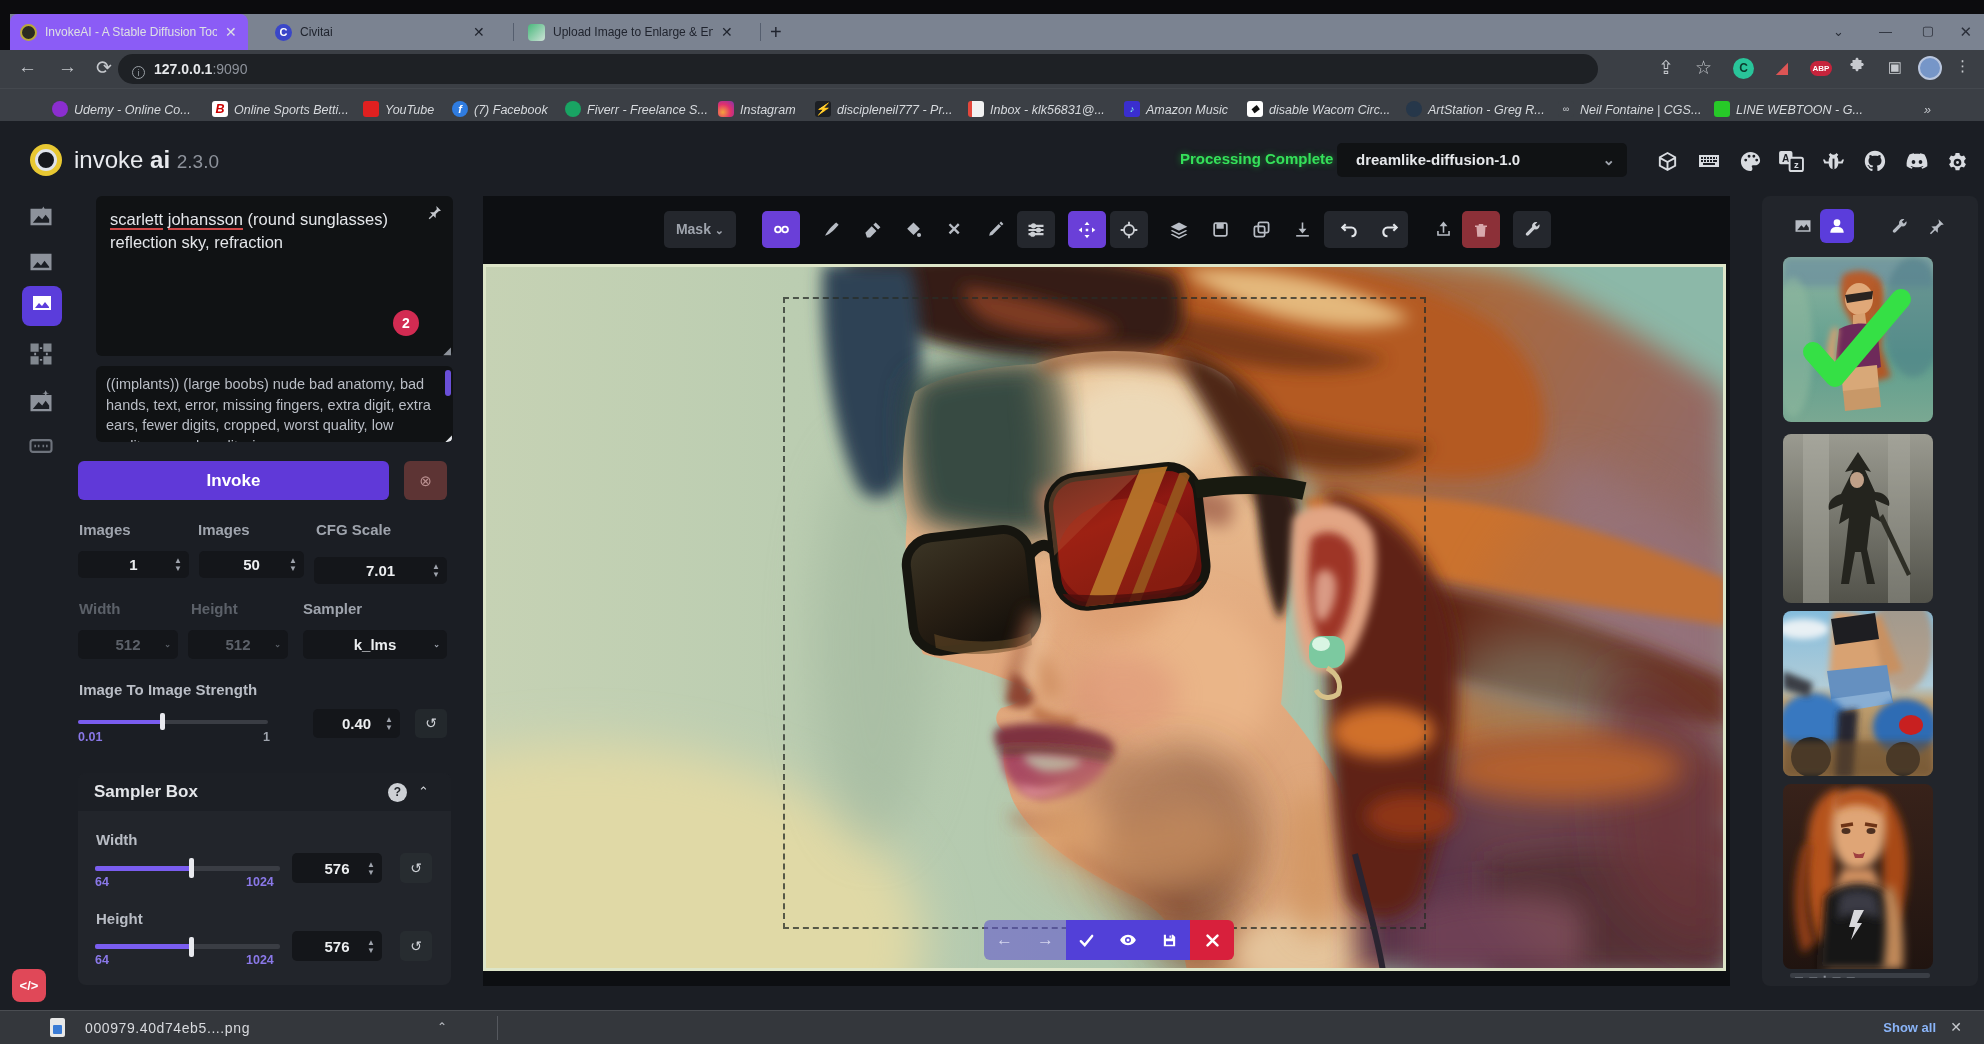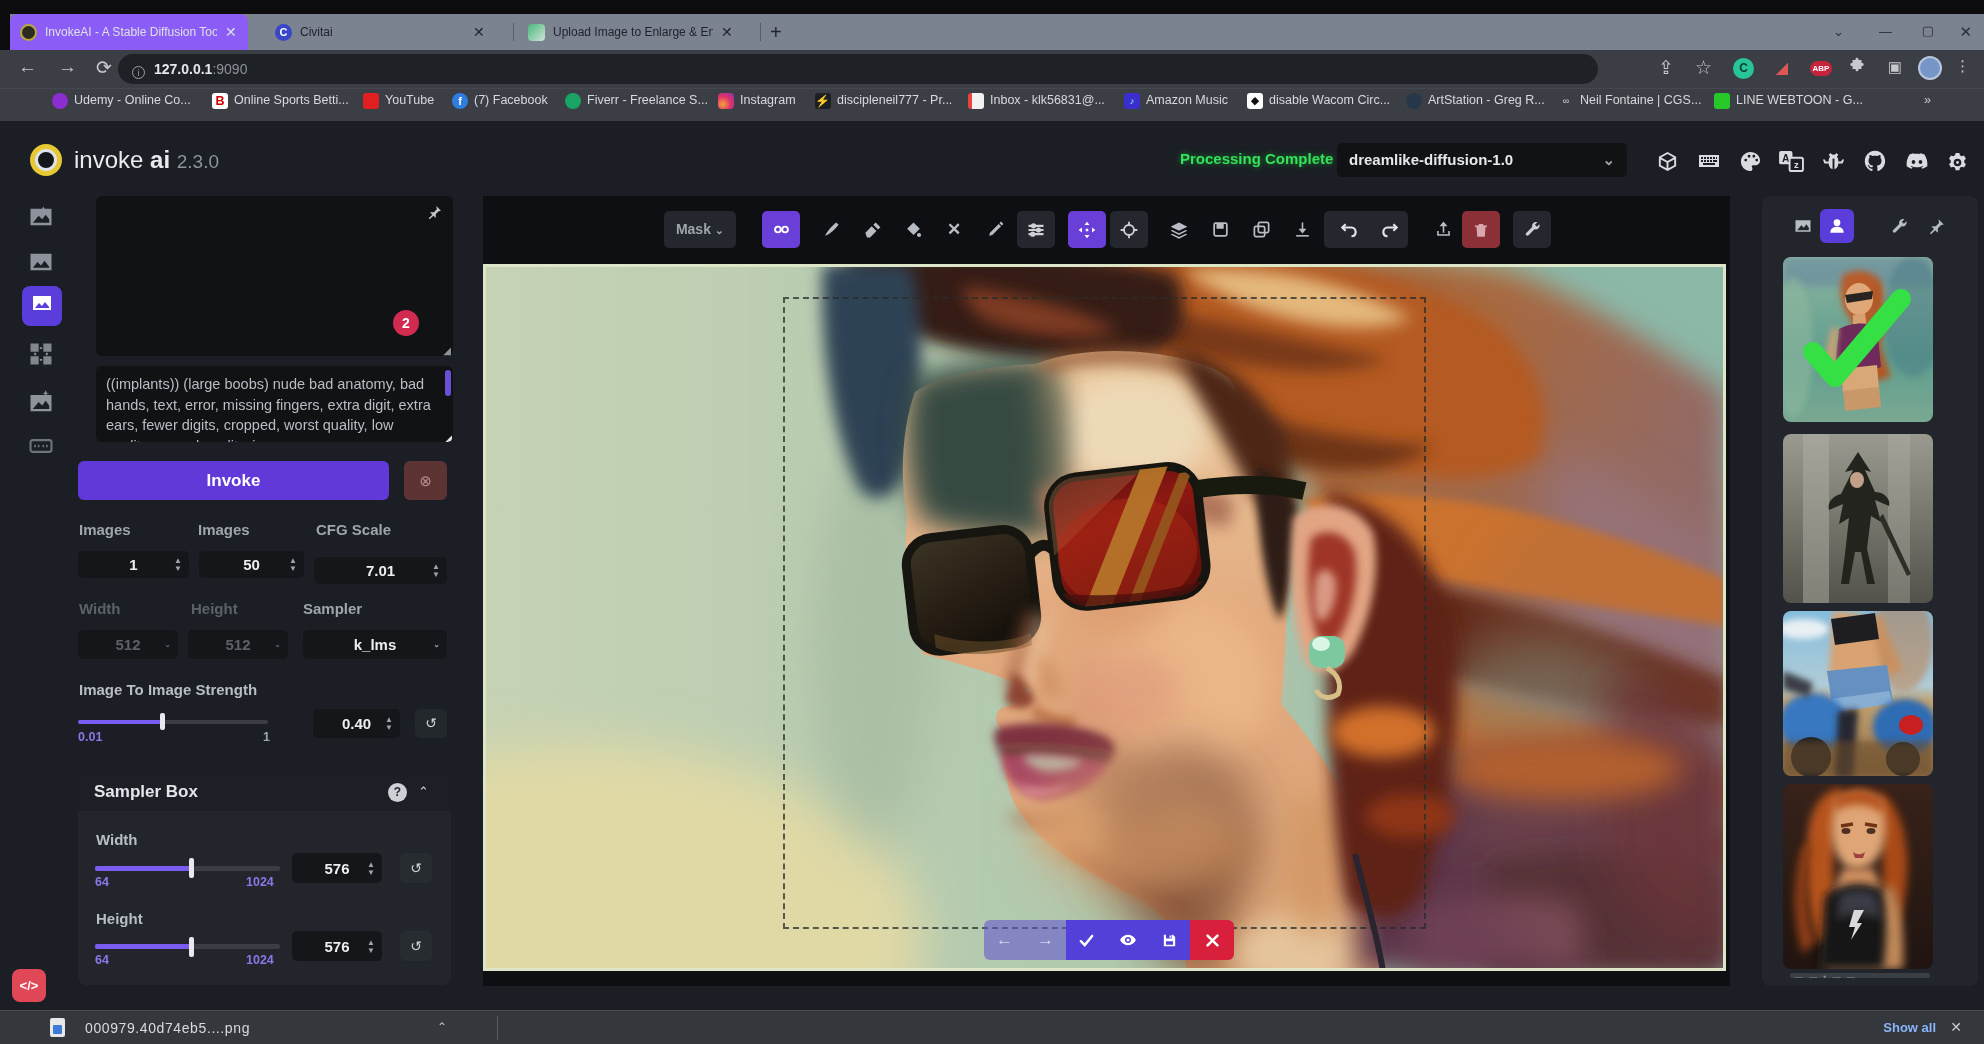--- a/index.html
+++ b/index.html
@@ -14,21 +14,21 @@
   .tab { position:absolute; top:0; height:36px; display:flex; align-items:center; font-size:12px; }
   .tab.active { background:#8b5cf6; border-radius:8px 8px 0 0; color:#dde0e4; }
   .tab .fav { width:17px; height:17px; border-radius:50%; margin-right:8px; flex:0 0 auto; }
   .tab .ttl { white-space:nowrap; overflow:hidden; }
   .tab .x { margin-left:8px; font-size:14px; }
   .tabsep { position:absolute; top:9px; width:1px; height:18px; background:#555e6e; }
   #addrrow { top:50px; left:0; width:1984px; height:38px; background:#3b3f45; }
   #bmrow { top:88px; left:0; width:1984px; height:33px; background:#3b3f45; border-top:1px solid #44484e; }
   .navic { color:#c6c9ce; font-size:19px; position:absolute; top:6px; }
   #urlpill { position:absolute; left:118px; top:4px; width:1480px; height:30px; background:#1e2125; border-radius:15px; color:#e6e8eb; font-size:14px; line-height:30px; }
-  .bm { position:absolute; top:4px; height:24px; display:flex; align-items:flex-start; color:#d6d9dd; font-size:12.5px; white-space:nowrap; }
+  .bm { position:absolute; top:4px; height:24px; display:flex; align-items:flex-end; color:#d6d9dd; font-size:12.5px; white-space:nowrap;font-style:italic; }
   .bm .ic { width:16px; height:16px; border-radius:3px; margin-right:6px; flex:0 0 auto; }
   
   #app { top:121px; left:0; width:1984px; height:889px; background:#1b1e24; }
   #dlbar { top:1010px; left:0; width:1984px; height:34px; background:#34373c; border-top:1px solid #4a4d52; }
   .panel-dark { background:#101214; border-radius:6px; }
   .lbl { color:#9fa4ad; font-weight:bold; font-size:15px; }
   .numbox { background:#14161a; border-radius:5px; color:#eceef0; font-weight:bold; font-size:15px; display:flex; align-items:center; justify-content:center; position:absolute; }
   .stepper { position:absolute; right:7px; display:flex; flex-direction:column; gap:1px; color:#9fa4ad; font-size:8px; line-height:7px; }
   .railic { position:absolute; left:27px; width:30px; height:30px; color:#8d929b; }
   svg { display:block; }
@@ -103,21 +103,21 @@
     <div class="bm" style="left:1924px; color:#c6c9ce;">»</div>
   </div>
 
   <div id="app" class="abs"></div>
 
   <div class="abs" style="left:30px; top:144px; width:32px; height:32px; border-radius:50%; background:#e8c832;"></div>
   <div class="abs" style="left:35px; top:149px; width:22px; height:22px; border-radius:50%; background:#15171b; border:3px solid #dfe3ea;"></div>
   <div class="abs" style="left:74px; top:146px; color:#e8eaee; font-size:24px;">invoke <b>ai</b> <span style="color:#8d929b; font-size:19px;">2.3.0</span></div>
   <div class="abs" style="left:1180px; top:150px; color:#35e05a; font-weight:bold; font-size:15px; text-shadow:0 0 6px #1a8a30;">Processing Complete</div>
   <div class="abs" style="left:1337px; top:143px; width:290px; height:34px; background:#101214; border-radius:5px; color:#e6e8eb; font-weight:bold; font-size:15px; line-height:34px;">
-    <span style="margin-left:12px;">dreamlike-diffusion-1.0</span>
+    <span style="margin-left:19px;">dreamlike-diffusion-1.0</span>
     <span style="position:absolute; right:12px; color:#9fa4ad;">⌄</span>
   </div>
 
   <div class="abs hic" style="left:1654px;">
       <svg viewBox="0 0 24 24" width="23" height="23" fill="currentColor">
         <path d="M12 2 L21 7 V17 L12 22 L3 17 V7 Z M12 4.3 L5.5 7.9 L12 11.5 L18.5 7.9 Z M5 9.8 V15.8 L11 19.1 V13.1 Z M19 9.8 L13 13.1 V19.1 L19 15.8 Z"></path>
       </svg>
     </div>
   <div class="abs hic" style="left:1696px;">
       <svg viewBox="0 0 24 24" width="24" height="24" fill="currentColor">
@@ -192,20 +192,23 @@
       </svg>
     </div>
   <div class="abs railic" style="top:432px; color:#6e737c;">
       <svg viewBox="0 0 24 24" width="28" height="28" fill="none" stroke="currentColor" stroke-width="1.8">
         <rect x="3" y="7" width="18" height="10" rx="2"></rect>
         <path d="M7 11 V13 M10 11 V13 M14 11 V13 M17 11 V13" stroke-width="1.4"></path>
       </svg>
     </div>
 
   <div class="abs panel-dark" style="left:96px; top:196px; width:357px; height:160px;">
+    <div style="position:absolute; left:14px; top:12px; color:#e4e6ea; font-size:16.5px; line-height:23px; width:300px;">
+      <span style="border-bottom:2px solid #d04848;">scarlett</span> <span style="border-bottom:2px solid #d04848;">johansson</span> (round sunglasses) reflection sky, refraction
+    </div>
     <div style="position:absolute; right:10px; top:8px; color:#c3c6cc;">
         <svg viewBox="0 0 24 24" width="16" height="16" fill="currentColor">
           <path d="M14 3 L21 10 L17.5 10.8 L13.2 15.1 L13 21 L9.5 17.5 L4 23 L2.5 21.5 L8 16 L4.5 12.5 L10.4 12.3 L14.7 8 Z"></path>
         </svg>
       </div>
     <div style="position:absolute; right:34px; bottom:20px; width:26px; height:26px; background:#d22b52; border-radius:50%; color:#fff; font-weight:bold; font-size:14px; text-align:center; line-height:26px;">2</div>
     <div style="position:absolute; right:2px; bottom:0px; color:#8d929b; font-size:10px;">◢</div>
   </div>
 
   <div class="abs panel-dark" style="left:96px; top:366px; width:357px; height:76px; overflow:hidden;">

